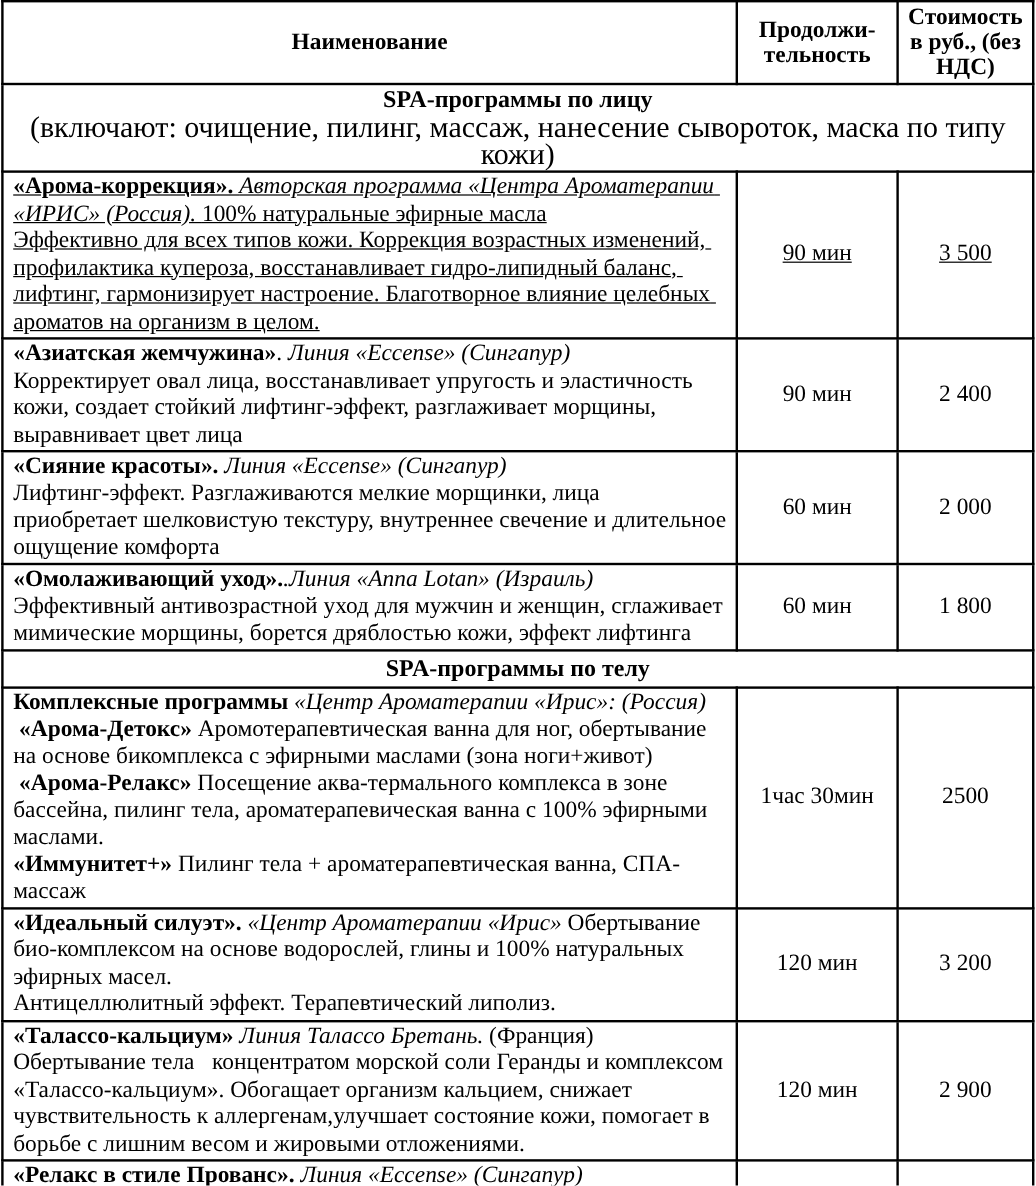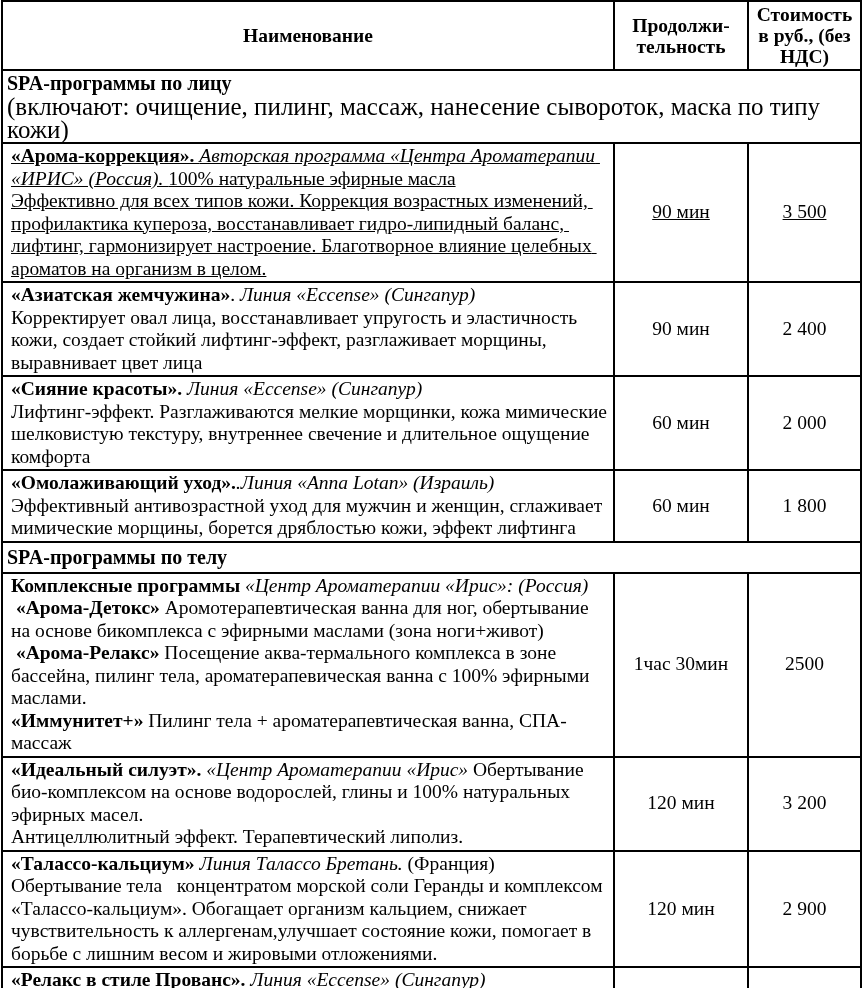--- a/index.html
+++ b/index.html
@@ -48,20 +48,21 @@
   th.hdr {
     font-weight: bold;
     text-align: center;
     vertical-align: middle;
     font-size: 19.5px;
     line-height: 21px;
     padding: 2px 3px;
   }
 
   td.section-cell {
+    text-align: center;
     vertical-align: middle;
     padding: 1px 4px;
   }
   .sec-title {
     font-weight: bold;
     font-size: 20px;
     line-height: 23px;
   }
   .sec-sub {
     font-size: 25px;
@@ -109,21 +110,21 @@
           <td class="name-cell"><div class="para"><span class="seg bold">«Арома-коррекция». </span><span class="seg italic">Авторская программа «Центра Ароматерапии «ИРИС» (Россия). </span><span class="seg">100% натуральные эфирные масла</span></div><div class="para"><span class="seg">Эффективно для всех типов кожи. Коррекция возрастных изменений, профилактика купероза, восстанавливает гидро-липидный баланс, лифтинг, гармонизирует настроение. Благотворное влияние целебных ароматов на организм в целом.</span></div></td>
           <td class="dur-cell">90 мин</td>
           <td class="price-cell">3 500</td>
         </tr>
         <tr class="service-row">
           <td class="name-cell"><div class="para"><span class="seg bold">«Азиатская жемчужина»</span><span class="seg">. </span><span class="seg italic">Линия «Eccense» (Сингапур)</span></div><div class="para"><span class="seg">Корректирует овал лица, восстанавливает упругость и эластичность кожи, создает стойкий лифтинг-эффект, разглаживает морщины, выравнивает цвет лица</span></div></td>
           <td class="dur-cell">90 мин</td>
           <td class="price-cell">2 400</td>
         </tr>
         <tr class="service-row">
-          <td class="name-cell"><div class="para"><span class="seg bold">«Сияние красоты». </span><span class="seg italic">Линия «Eccense» (Сингапур)</span></div><div class="para"><span class="seg">Лифтинг-эффект. Разглаживаются мелкие морщинки, кожа мимические шелковистую текстуру, внутреннее свечение и длительное ощущение комфорта</span></div></td>
+          <td class="name-cell"><div class="para"><span class="seg bold">«Сияние красоты». </span><span class="seg italic">Линия «Eccense» (Сингапур)</span></div><div class="para"><span class="seg">Лифтинг-эффект. Разглаживаются мелкие морщинки, лица приобретает шелковистую текстуру, внутреннее свечение и длительное ощущение комфорта</span></div></td>
           <td class="dur-cell">60 мин</td>
           <td class="price-cell">2 000</td>
         </tr>
         <tr class="service-row">
           <td class="name-cell"><div class="para"><span class="seg bold">«Омолаживающий уход».</span><span class="seg italic">.Линия «Anna Lotan» (Израиль)</span></div><div class="para"><span class="seg">Эффективный антивозрастной уход для мужчин и женщин, сглаживает мимические морщины, борется дряблостью кожи, эффект лифтинга</span></div></td>
           <td class="dur-cell">60 мин</td>
           <td class="price-cell">1 800</td>
         </tr>
         <tr class="section-row">
           <td class="section-cell" colspan="3">

